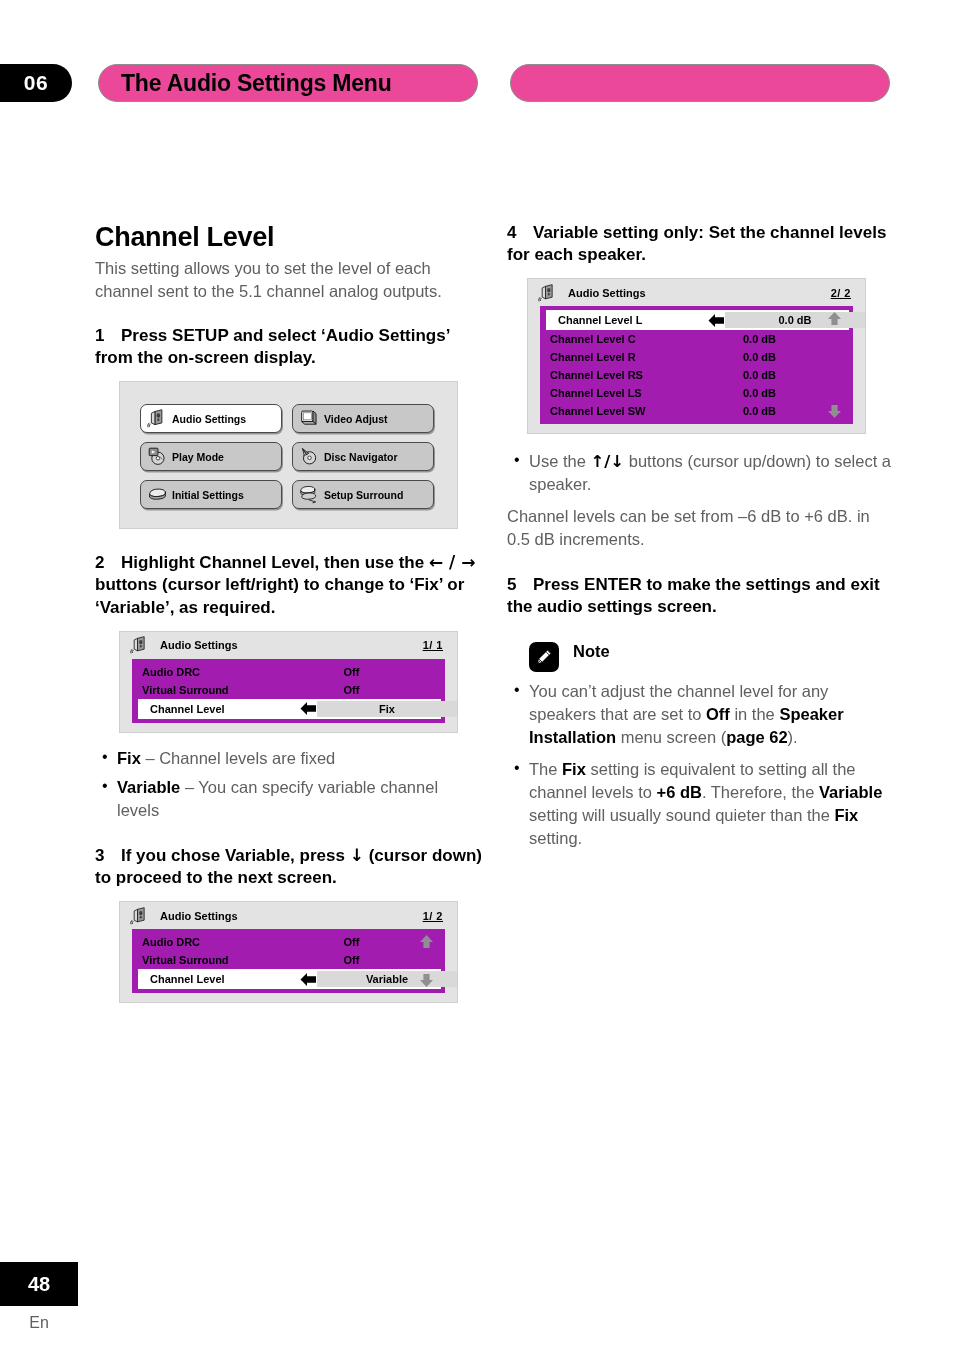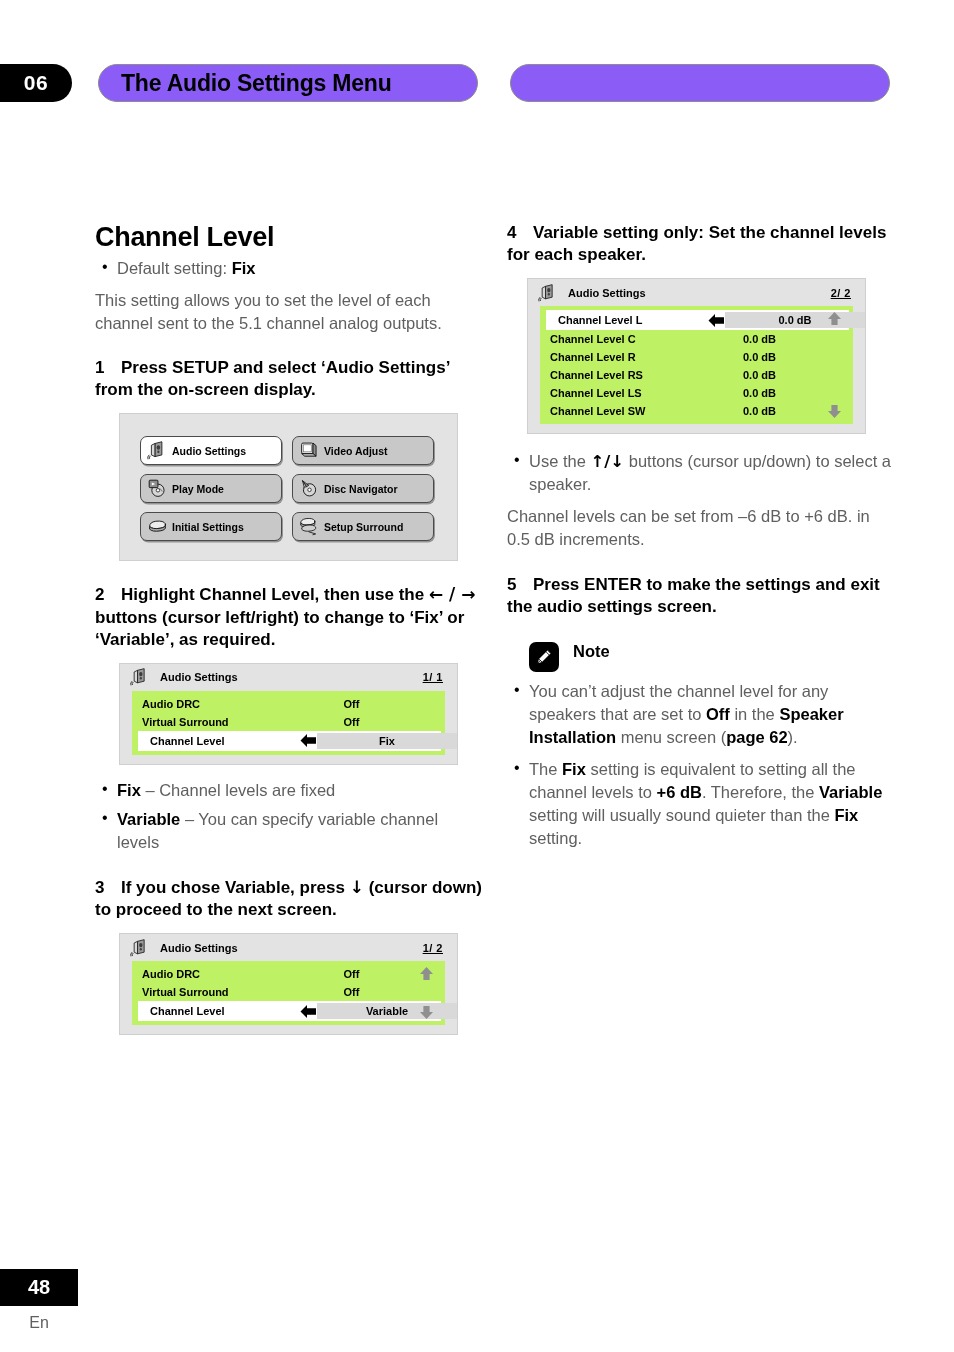--- a/index.html
+++ b/index.html
@@ -21,21 +21,21 @@
     border-radius: 0 19px 19px 0;
     color: #fff;
     font-weight: bold; font-size: 21px;
     display: flex; align-items: center; justify-content: center;
     letter-spacing: .5px;
   }
   .header-pill {
     position: absolute; top: 64px; height: 38px;
     border: 1.5px solid #8d8d8d;
     border-radius: 19px;
-    background: #8b5cf6;
+    background: #ec4899;
     display: flex; align-items: center;
   }
   .header-pill.left { left: 98px; width: 380px; }
   .header-pill.right { left: 510px; width: 380px; }
   .header-title {
     padding-left: 22px;
     font-size: 23px; font-weight: bold; color: #000;
     letter-spacing: -0.2px;
     white-space: nowrap;
   }
@@ -119,21 +119,21 @@
   .osd-head .hicon { width: 20px; height: 20px; flex: 0 0 20px; }
   .osd-head .htitle {
     font-size: 11px; font-weight: bold; color: #000;
     margin-left: 10px;
   }
   .osd-head .hpage {
     margin-left: auto; font-size: 11px; font-weight: bold; color: #000;
     letter-spacing: .5px; white-space: pre; text-decoration: underline;
   }
   .osd-body {
-    background: #bef264;
+    background: #a21caf;
     margin: 0 12px 9px 12px;
     padding: 4px 0 4px 0;
     position: relative;
   }
   .osd-row {
     height: 18px;
     display: flex; align-items: center;
     position: relative;
     padding-left: 10px;
     padding-right: 34px;
@@ -186,21 +186,21 @@
     flex: 0 0 30px;
   }
   .note-label {
     font-size: 16.5px; font-weight: bold; color: #000;
     margin-left: 14px;
   }
 
   
   .page-badge {
     position: absolute; left: 0; bottom: 46px;
-    width: 78px; height: 37px; background: #000;
+    width: 78px; height: 44px; background: #000;
     color: #fff; font-size: 20px; font-weight: bold;
     display: flex; align-items: center; justify-content: center;
   }
   .page-lang {
     position: absolute; left: 0; bottom: 20px; width: 78px;
     text-align: center; font-size: 16px; color: #5f5f5f;
   }
 </style>
 </head>
 <body>
@@ -210,25 +210,20 @@
 <div class="header-pill left">
   <div class="header-title">The Audio Settings Menu</div>
 </div>
 
 <div class="header-pill right"></div>
 
 <div class="col col-left">
 
   <h1 class="sec-title">Channel Level</h1>
 
-  <ul class="bullets">
-    <li>
-      <span>Default setting: </span><b>Fix</b>
-    </li>
-  </ul>
 
   <p class="body-text" style="margin-top:2px;">This setting allows you to set the level of each channel sent to the 5.1 channel analog outputs.</p>
 
   <div class="step">
     <span class="num">1</span><span>Press SETUP and select ‘Audio Settings’ from the on-screen display.</span>
   </div>
 
   <div class="shot setup-shot">
     <div class="setup-grid">
 

